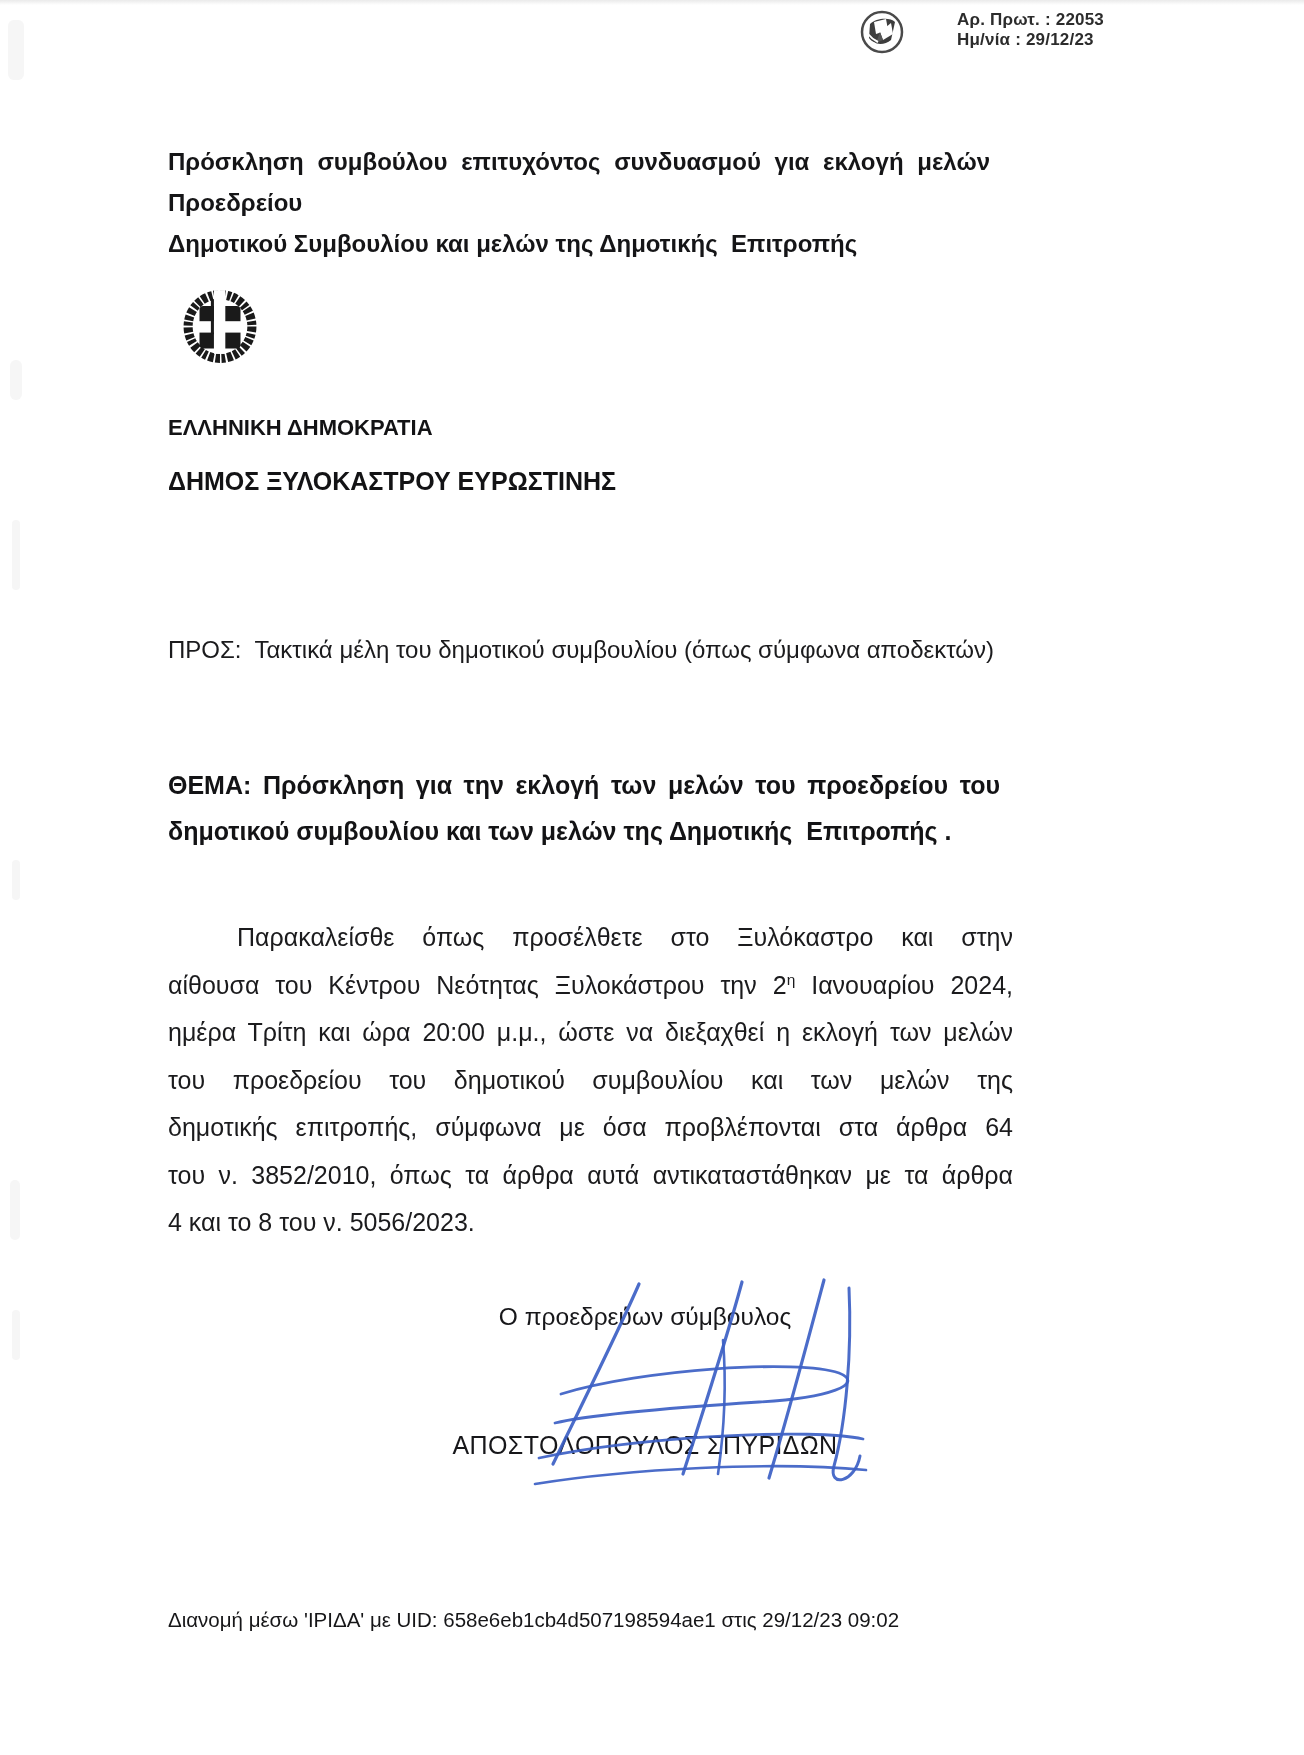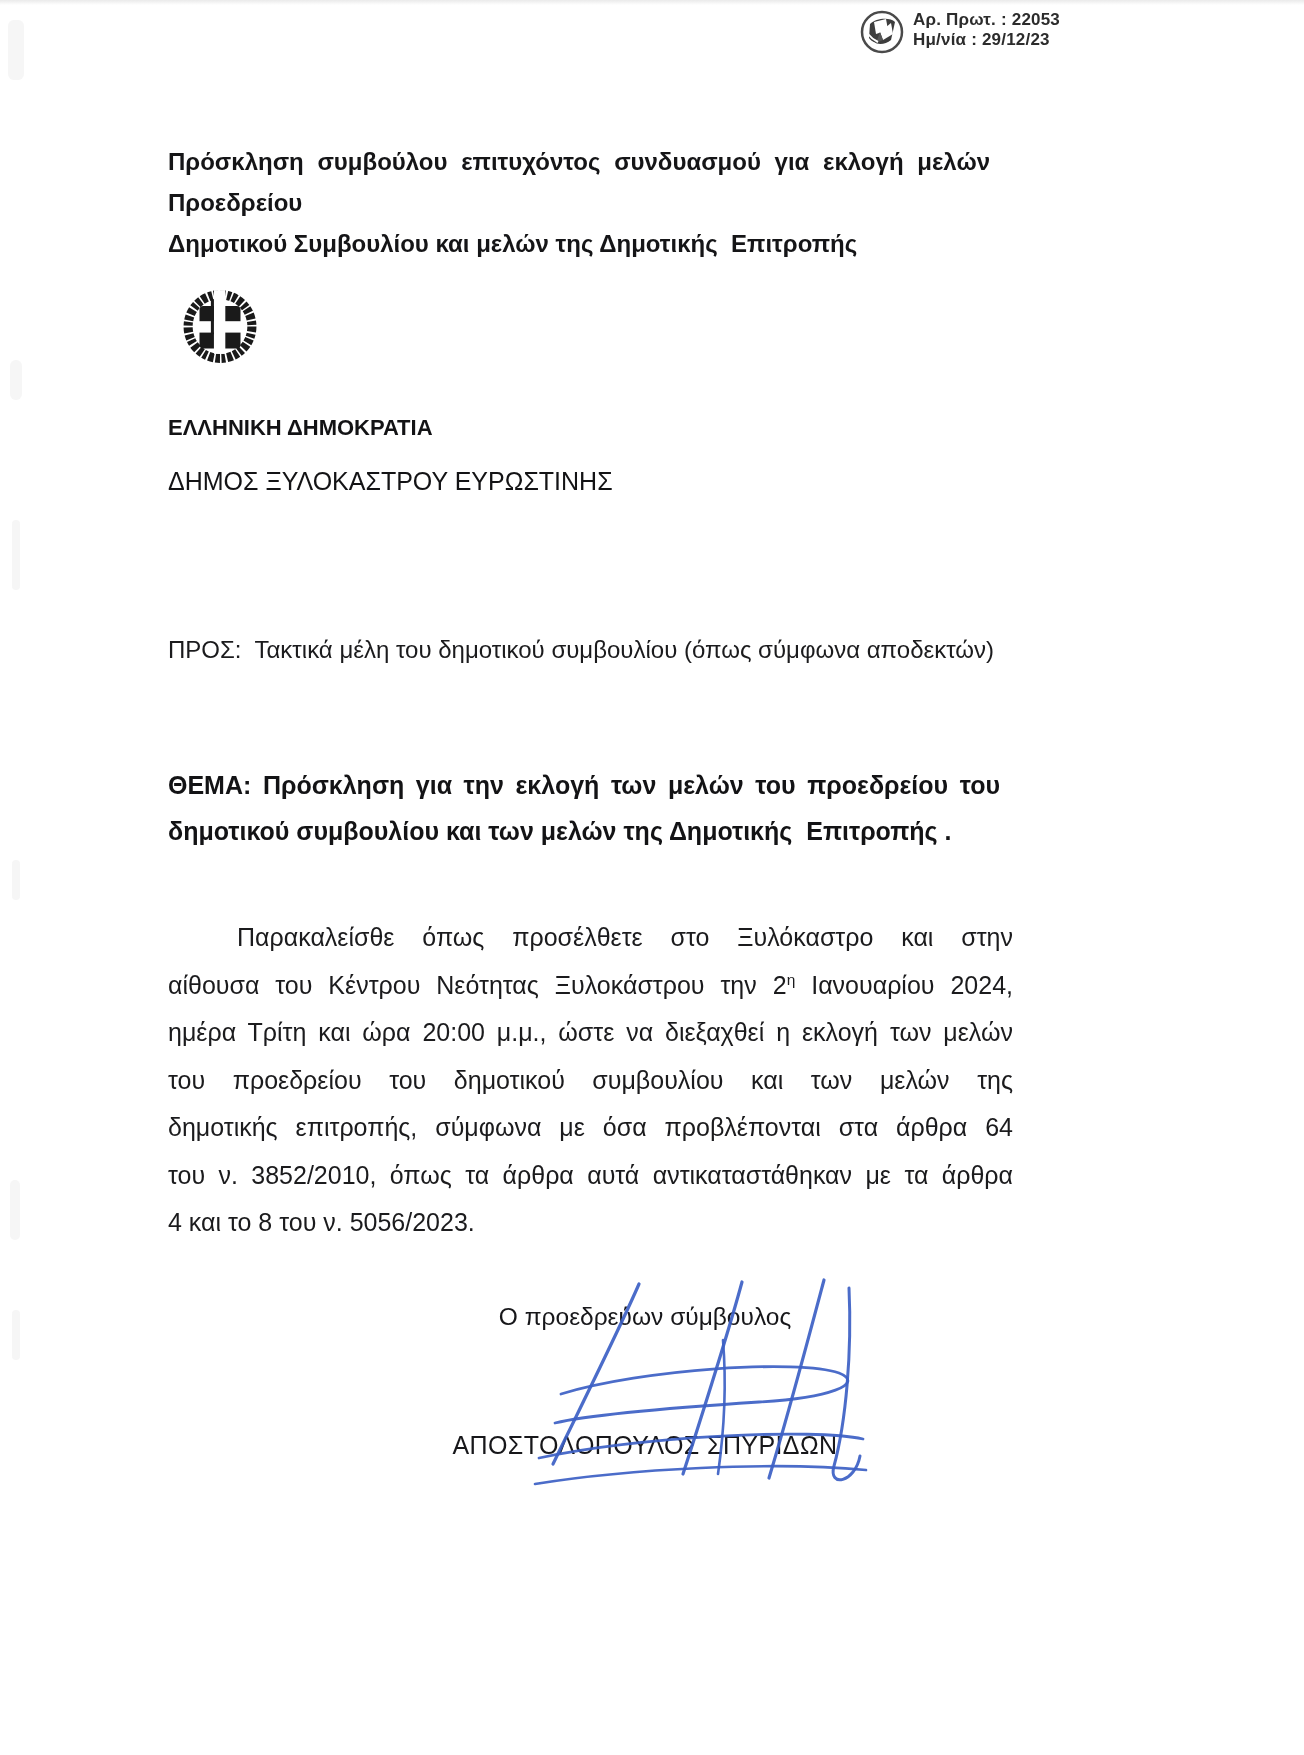--- a/index.html
+++ b/index.html
@@ -13,32 +13,32 @@
   }
   .page{position:absolute;inset:0;background:#ffffff;}
   
   .top-edge{position:absolute;top:0;left:0;right:0;height:5px;
     background:linear-gradient(#d9d9d9,#ffffff);opacity:.55;}
   .smudge{position:absolute;background:#ededed;border-radius:6px;opacity:.5;}
 
   
   .stamp{position:absolute;top:10px;left:860px;display:flex;align-items:flex-start;gap:9px;}
   .stamp svg{display:block;}
-  .stamp-text{font-weight:700;font-size:17px;line-height:20px;color:#2c2c2c;letter-spacing:.2px;}
+  .stamp-text{font-weight:700;font-size:17px;line-height:20px;color:#2c2c2c;letter-spacing:.2px;margin-left:44px;}
 
   
   .doc-title{position:absolute;left:168px;top:141px;width:822px;
     font-weight:700;font-size:24px;line-height:41px;color:#151517;}
   .stretch{text-align:justify;text-align-last:justify;}
   .prewrap{white-space:pre-wrap;}
 
   
   .emblem{position:absolute;left:182px;top:284px;}
   .republic{position:absolute;left:168px;top:415px;font-weight:700;font-size:22px;color:#131315;}
-  .municipality{position:absolute;left:168px;top:467px;font-weight:400;font-size:25px;color:#131315;}
+  .municipality{position:absolute;left:168px;top:467px;font-weight:700;font-size:25px;color:#131315;}
 
   
   .recipient{position:absolute;left:168px;top:636px;font-size:24px;color:#1b1b1d;}
 
   
   .subject{position:absolute;left:168px;top:762px;width:832px;
     font-weight:700;font-size:25px;line-height:46px;color:#131315;}
 
   
   .letter-body{position:absolute;left:168px;top:914px;width:845px;
@@ -132,14 +132,15 @@
       <path class="ink" d="M316 16 C 319 80 313 150 301 194 C 295 216 322 211 327 184" stroke-width="3" stroke-linecap="round" stroke="#3c60c4" opacity="0.92"></path>
       <path class="ink" d="M190 68 C 194 118 191 160 185 202" stroke-width="2.6" stroke-linecap="round" stroke="#3c60c4" opacity="0.92"></path>
       <path class="ink" d="M28 122 C 110 97 266 87 306 101 C 333 112 296 126 226 130 C 150 135 55 143 22 151" stroke-width="2.8" stroke-linecap="round" stroke="#3c60c4" opacity="0.92"></path>
       <path class="ink" d="M6 186 C 110 164 282 156 330 167" stroke-width="2.8" stroke-linecap="round" stroke="#3c60c4" opacity="0.92"></path>
       <path class="ink" d="M2 212 C 95 197 240 189 333 198" stroke-width="2.6" stroke-linecap="round" stroke="#3c60c4" opacity="0.92"></path>
     </svg>
   </div>
 
   <div class="sig-name">ΑΠΟΣΤΟΛΟΠΟΥΛΟΣ ΣΠΥΡΙΔΩΝ</div>
 
+  <div class="dist-footer">Διανομή μέσω 'ΙΡΙΔΑ' με UID: 658e6eb1cb4d507198594ae1 στις 29/12/23 09:02</div>
 
 </div>
 
 </body></html>

